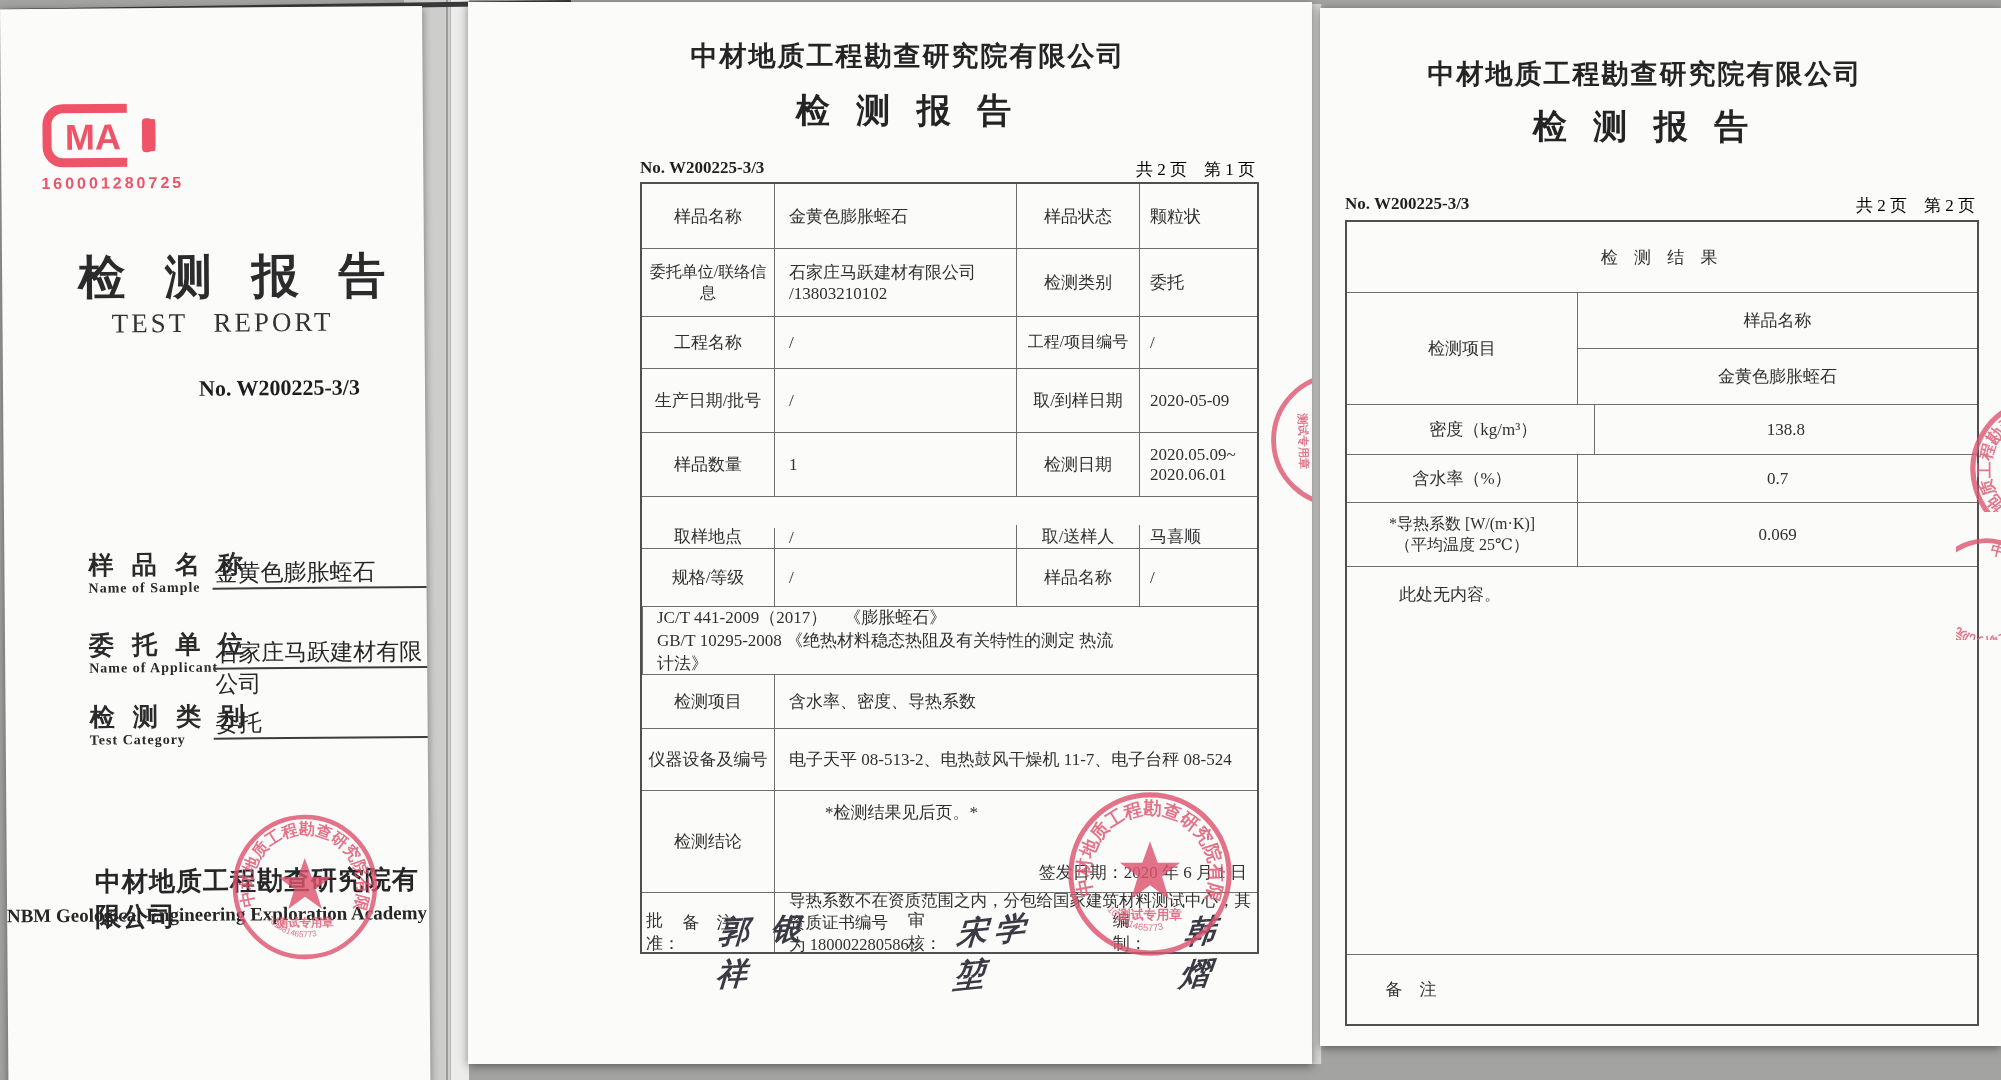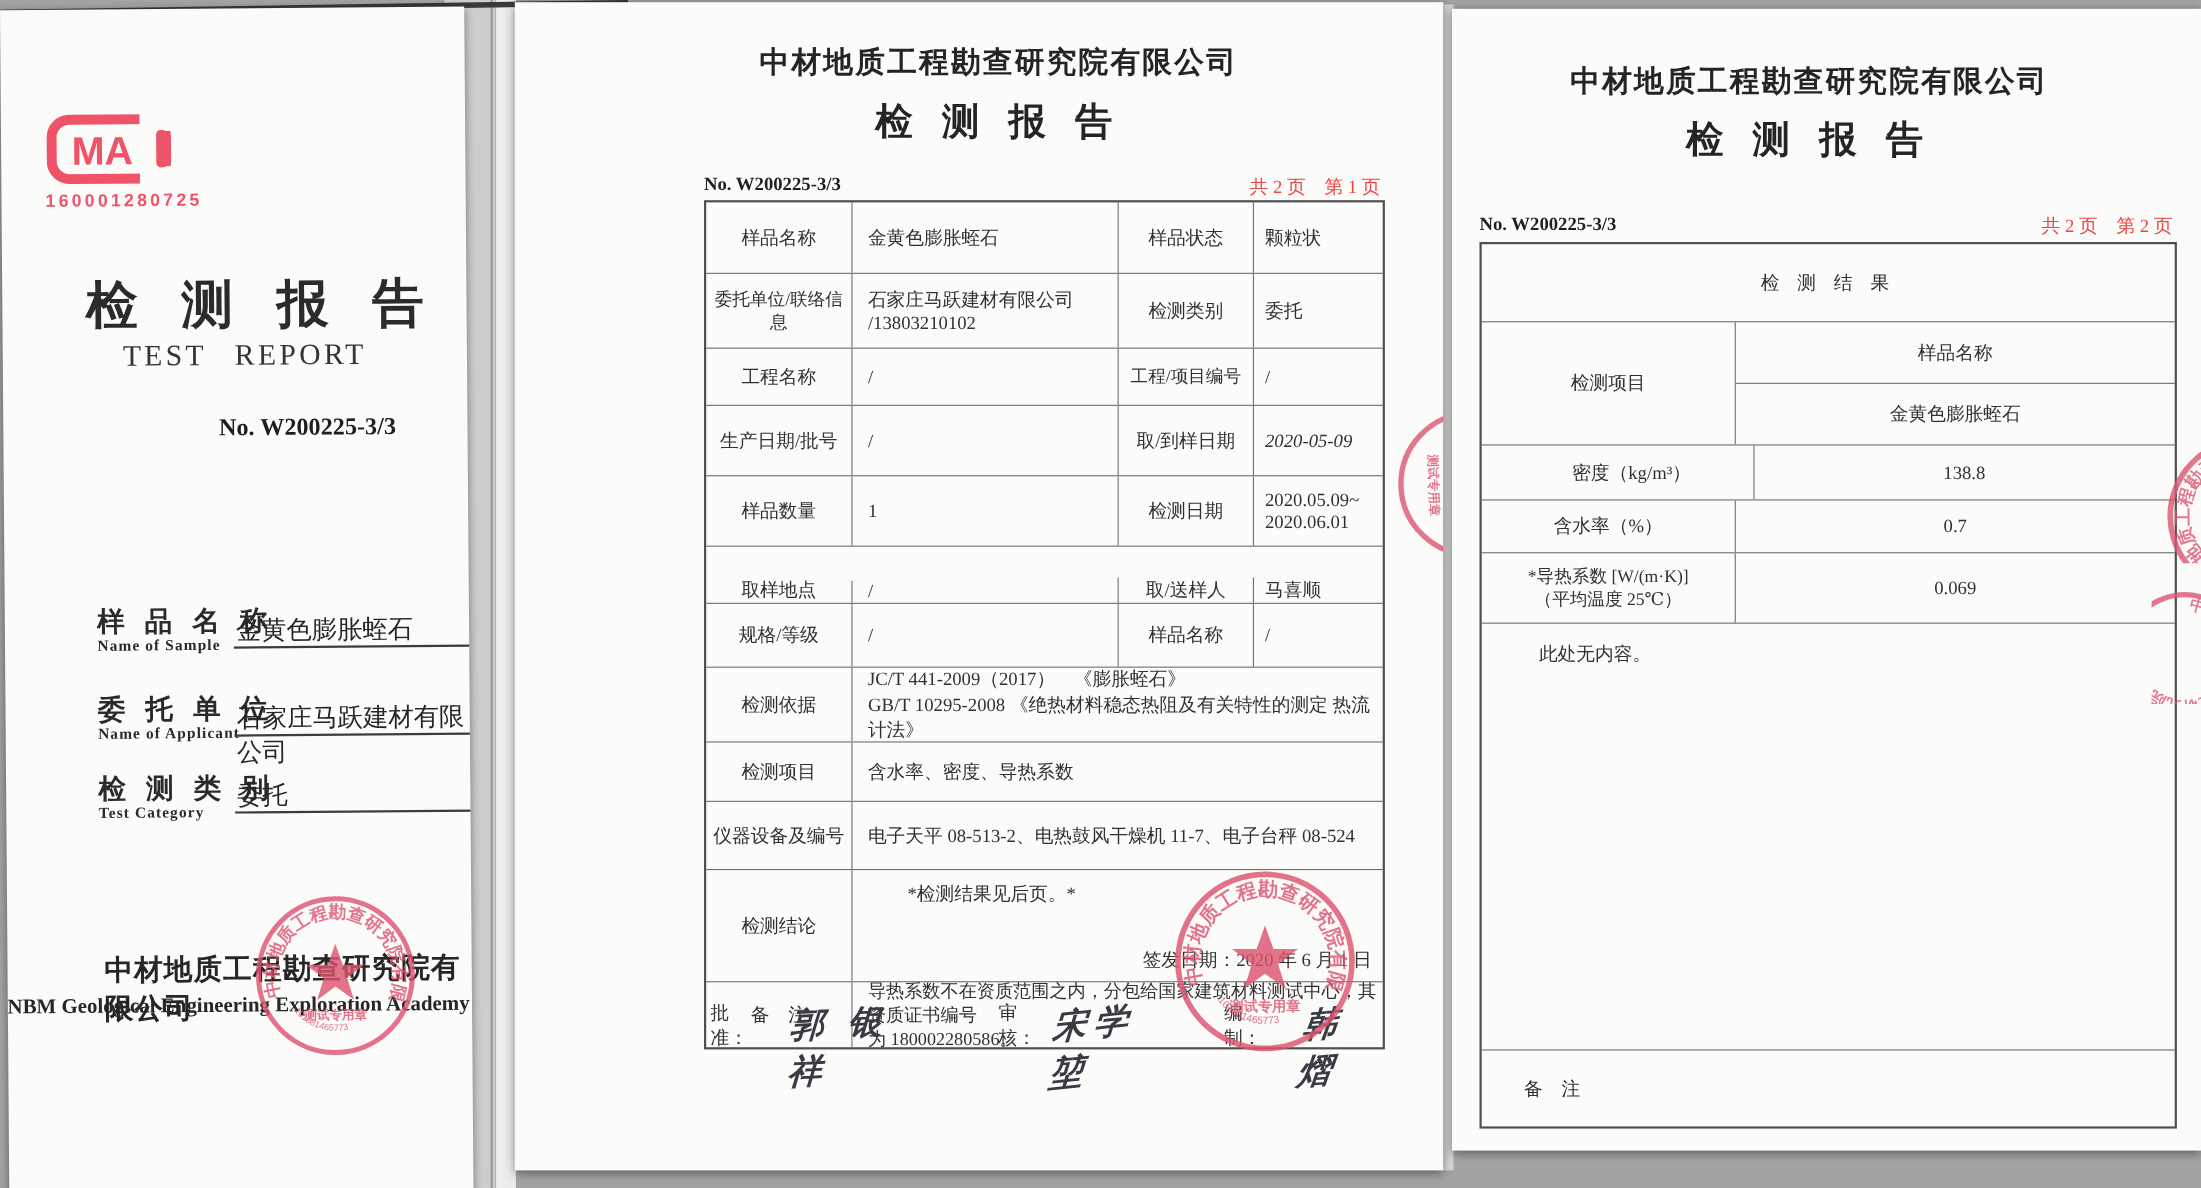--- a/index.html
+++ b/index.html
@@ -32,21 +32,21 @@
   .fld-sub{font-size:14px;font-weight:bold;letter-spacing:1px;color:#2a2a2a;font-family:"Liberation Serif",serif;}
   .fld-value{font-size:23px;color:#262626;}
   .fld-line{border-bottom:2px solid #3c3c3c;position:absolute;left:208px;width:240px;}
   .p1-company{font-size:26px;font-weight:bold;color:#262626;letter-spacing:1px;}
   .p1-company-en{font-size:19px;font-weight:bold;color:#262626;white-space:nowrap;}
 
   
   .hdr-company{font-size:27px;font-weight:bold;letter-spacing:2px;color:#242424;text-align:center;}
   .hdr-title{font-size:34px;font-weight:bold;letter-spacing:9px;color:#242424;text-align:center;}
   .no-line{font-size:17px;font-weight:bold;color:#1f1f1f;}
-  .pginfo{font-size:17px;color:#ef4444;}
+  .pginfo{font-size:17px;color:#000000;}
   .tbl{position:absolute;border:2px solid #4f4f4f;}
   .trow{display:flex;border-top:1px solid #6e6e6e;box-sizing:border-box;}
   .trow.first{border-top:none;}
   .cell{box-sizing:border-box;border-left:1px solid #6e6e6e;display:flex;align-items:center;font-size:17px;color:#303030;}
   .cell.nf{border-left:none;}
   .lab{justify-content:center;text-align:center;}
   .val{padding-left:14px;}
   .val2{padding-left:10px;}
 
   
@@ -152,21 +152,21 @@
         <div class="cell nf lab" style="width:132px;">工程名称</div>
         <div class="cell val" style="width:242px;">/</div>
         <div class="cell lab" style="width:123px;font-size:16px;">工程/项目编号</div>
         <div class="cell val2" style="width:118px;">/</div>
       </div>
 
       <div class="trow" style="height:64px;">
         <div class="cell nf lab" style="width:132px;">生产日期/批号</div>
         <div class="cell val" style="width:242px;">/</div>
         <div class="cell lab" style="width:123px;">取/到样日期</div>
-        <div class="cell val2" style="width:118px;font-style:italic;">2020-05-09</div>
+        <div class="cell val2" style="width:118px;">2020-05-09</div>
       </div>
 
       <div class="trow" style="height:64px;">
         <div class="cell nf lab" style="width:132px;">样品数量</div>
         <div class="cell val" style="width:242px;">1</div>
         <div class="cell lab" style="width:123px;">检测日期</div>
         <div class="cell val2 pre" style="width:118px;">2020.05.09~
 2020.06.01</div>
       </div>
 
@@ -178,21 +178,20 @@
       </div>
 
       <div class="trow" style="height:58px;">
         <div class="cell nf lab" style="width:132px;">规格/等级</div>
         <div class="cell val" style="width:242px;">/</div>
         <div class="cell lab" style="width:123px;">样品名称</div>
         <div class="cell val2" style="width:118px;">/</div>
       </div>
 
       <div class="trow" style="height:68px;">
-        <div class="cell nf lab" style="width:132px;">检测依据</div>
         <div class="cell val pre" style="width:483px;">JC/T 441-2009（2017）　《膨胀蛭石》
 GB/T 10295-2008 《绝热材料稳态热阻及有关特性的测定 热流计法》</div>
       </div>
 
       <div class="trow" style="height:54px;">
         <div class="cell nf lab" style="width:132px;">检测项目</div>
         <div class="cell val" style="width:483px;">含水率、密度、导热系数</div>
       </div>
 
       <div class="trow" style="height:62px;">

